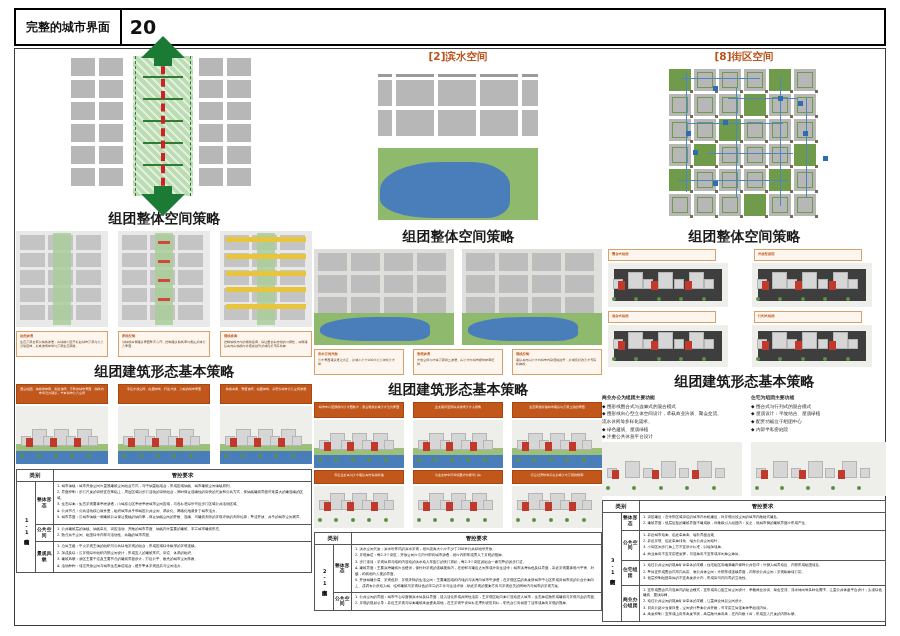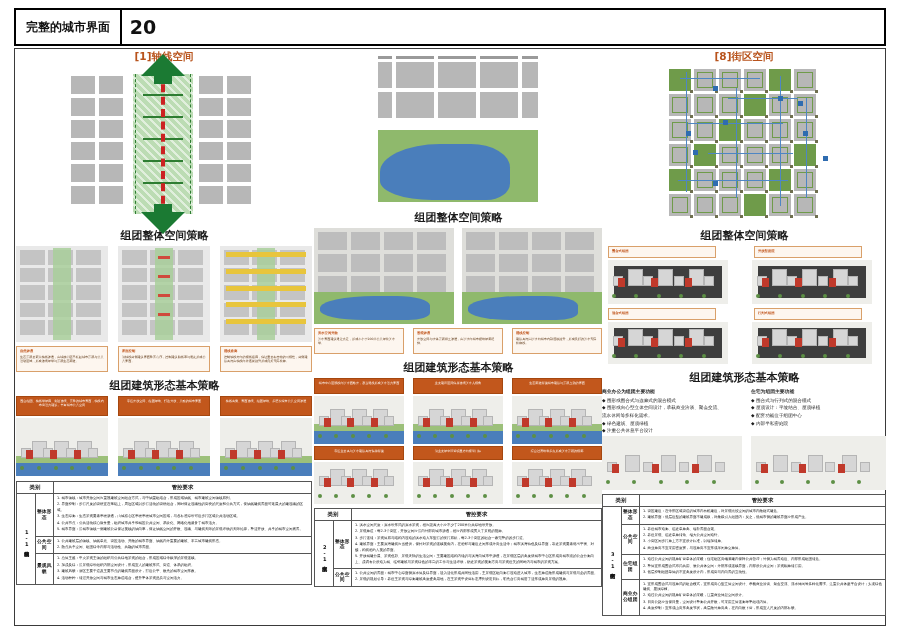--- a/index.html
+++ b/index.html
@@ -20,21 +20,21 @@
   .frame{position:absolute;left:14px;top:48px;width:872px;height:578px;
          border:1px solid #3a3a3a;box-sizing:border-box;}
 
   
   .col{position:absolute;top:50px;}
   .col1{left:16px;width:296px;}
   .col2{left:314px;width:288px;}
   .col3{left:602px;width:284px;}
 
   .sec-title{text-align:center;font-size:10.5px;font-weight:bold;color:#b8531c;margin:0 0 4px 0;}
-  .sub-title{text-align:center;font-size:11px;font-weight:bold;color:#1a1a1a;margin:0 0 3px 1px;}
+  .sub-title{text-align:center;font-size:14px;font-weight:bold;color:#1a1a1a;margin:0 0 3px 1px;}
 
   
   .axdiag{position:relative;width:186px;height:152px;margin:0 auto;}
   .axgrid{position:absolute;inset:0;}
   .greenband{position:absolute;left:62px;top:6px;width:60px;height:140px;background:#bcdcb4;}
   .greenband:before{content:"";position:absolute;inset:0;
      background:repeating-linear-gradient(45deg,rgba(255,255,255,.55) 0 2px,transparent 2px 6px);}
   .bandedge{position:absolute;top:6px;width:0;height:140px;border-left:1px dashed #2e7d32;}
   .axline{position:absolute;left:90px;top:4px;width:0;height:144px;
           border-left:4px dashed #cc2222;}
@@ -92,21 +92,20 @@
 
   <div class="titlebar">
     <div class="tsub">完整的城市界面</div>
     <div class="tnum">20</div>
   </div>
 
   <div class="frame"></div>
 
   <div class="col col1">
 
-    <div class="sec-title">[1]轴线空间</div>
 
     <div class="axdiag">
       <div class="axgrid" id="axgrid">
           <div style="position: absolute; left: 0px; top: 8px; width: 24px; height: 18px; background: rgb(183, 183, 183);"></div>
           <div style="position: absolute; left: 28px; top: 8px; width: 24px; height: 18px; background: rgb(183, 183, 183);"></div>
           <div style="position: absolute; left: 128px; top: 8px; width: 24px; height: 18px; background: rgb(183, 183, 183);"></div>
           <div style="position: absolute; left: 156px; top: 8px; width: 24px; height: 18px; background: rgb(183, 183, 183);"></div>
           <div style="position: absolute; left: 0px; top: 30px; width: 24px; height: 18px; background: rgb(183, 183, 183);"></div>
           <div style="position: absolute; left: 28px; top: 30px; width: 24px; height: 18px; background: rgb(183, 183, 183);"></div>
           <div style="position: absolute; left: 128px; top: 30px; width: 24px; height: 18px; background: rgb(183, 183, 183);"></div>
@@ -340,20 +339,21 @@
               <p>3. 建筑风貌：新区主要干道及主要节点的建筑界面设计，打造公平、敞亮的城市空间形象。</p>
               <p>4. 活动种种：通过开放空间与城市生态廊道结合，提升整体景观品质与空间活力。</p>
             </td>
       </tr>
     </tbody>
       </table>
   </div>
 
   <div class="col col2">
 
+    <div class="sec-title">[2]滨水空间</div>
 
     <div class="wdiag">
       <div id="wgrid">
           <div style="position: absolute; left: 0px; top: 6px; width: 14px; height: 3px; background: rgb(154, 154, 154);"></div>
           <div style="position: absolute; left: 18px; top: 6px; width: 38px; height: 3px; background: rgb(154, 154, 154);"></div>
           <div style="position: absolute; left: 60px; top: 6px; width: 38px; height: 3px; background: rgb(154, 154, 154);"></div>
           <div style="position: absolute; left: 102px; top: 6px; width: 38px; height: 3px; background: rgb(154, 154, 154);"></div>
           <div style="position: absolute; left: 144px; top: 6px; width: 16px; height: 3px; background: rgb(154, 154, 154);"></div>
           <div style="position: absolute; left: 0px; top: 12px; width: 14px; height: 26px; background: rgb(183, 183, 183);"></div>
           <div style="position: absolute; left: 18px; top: 12px; width: 38px; height: 26px; background: rgb(183, 183, 183);"></div>

